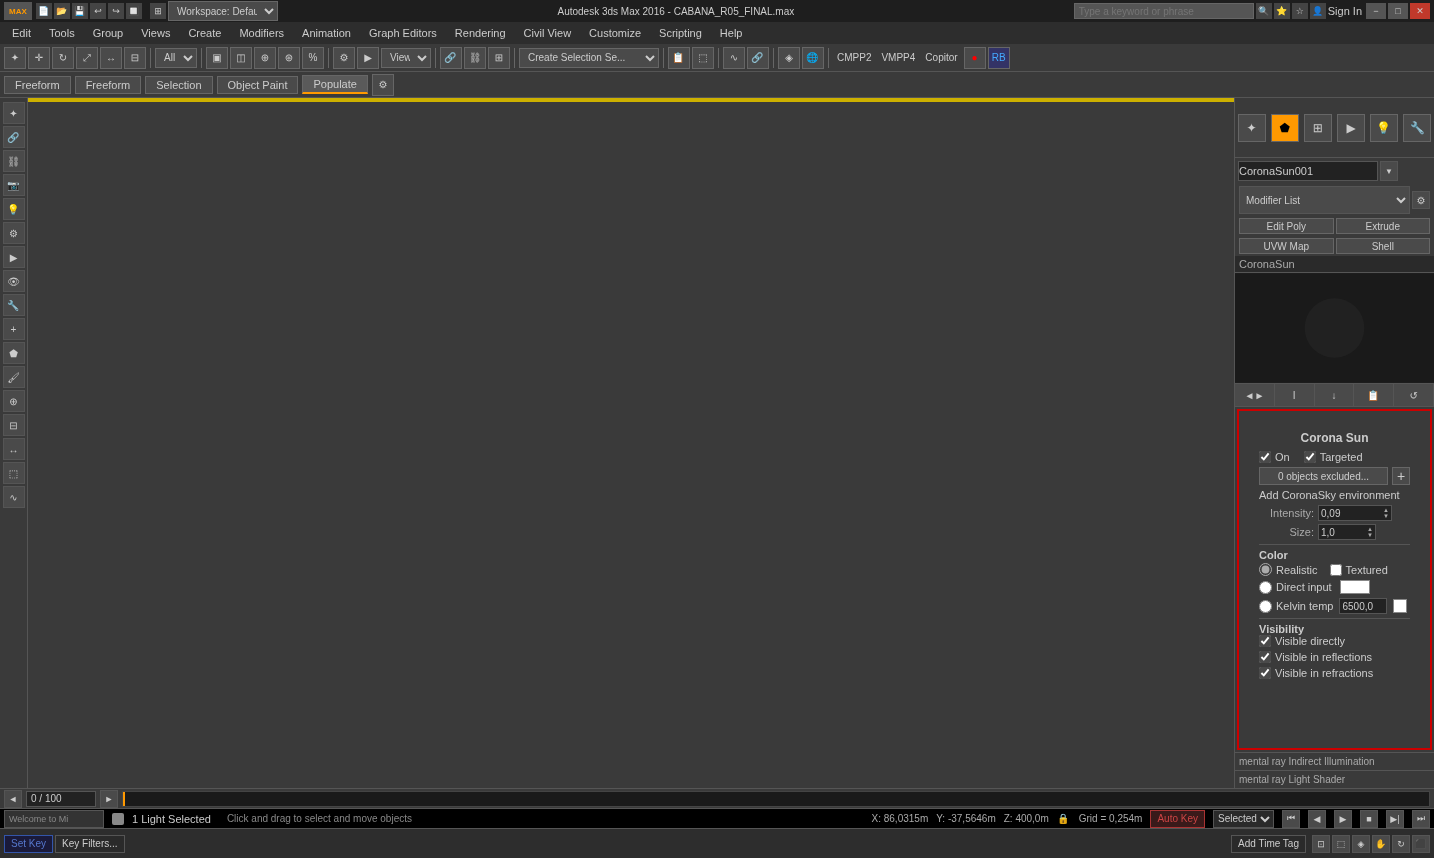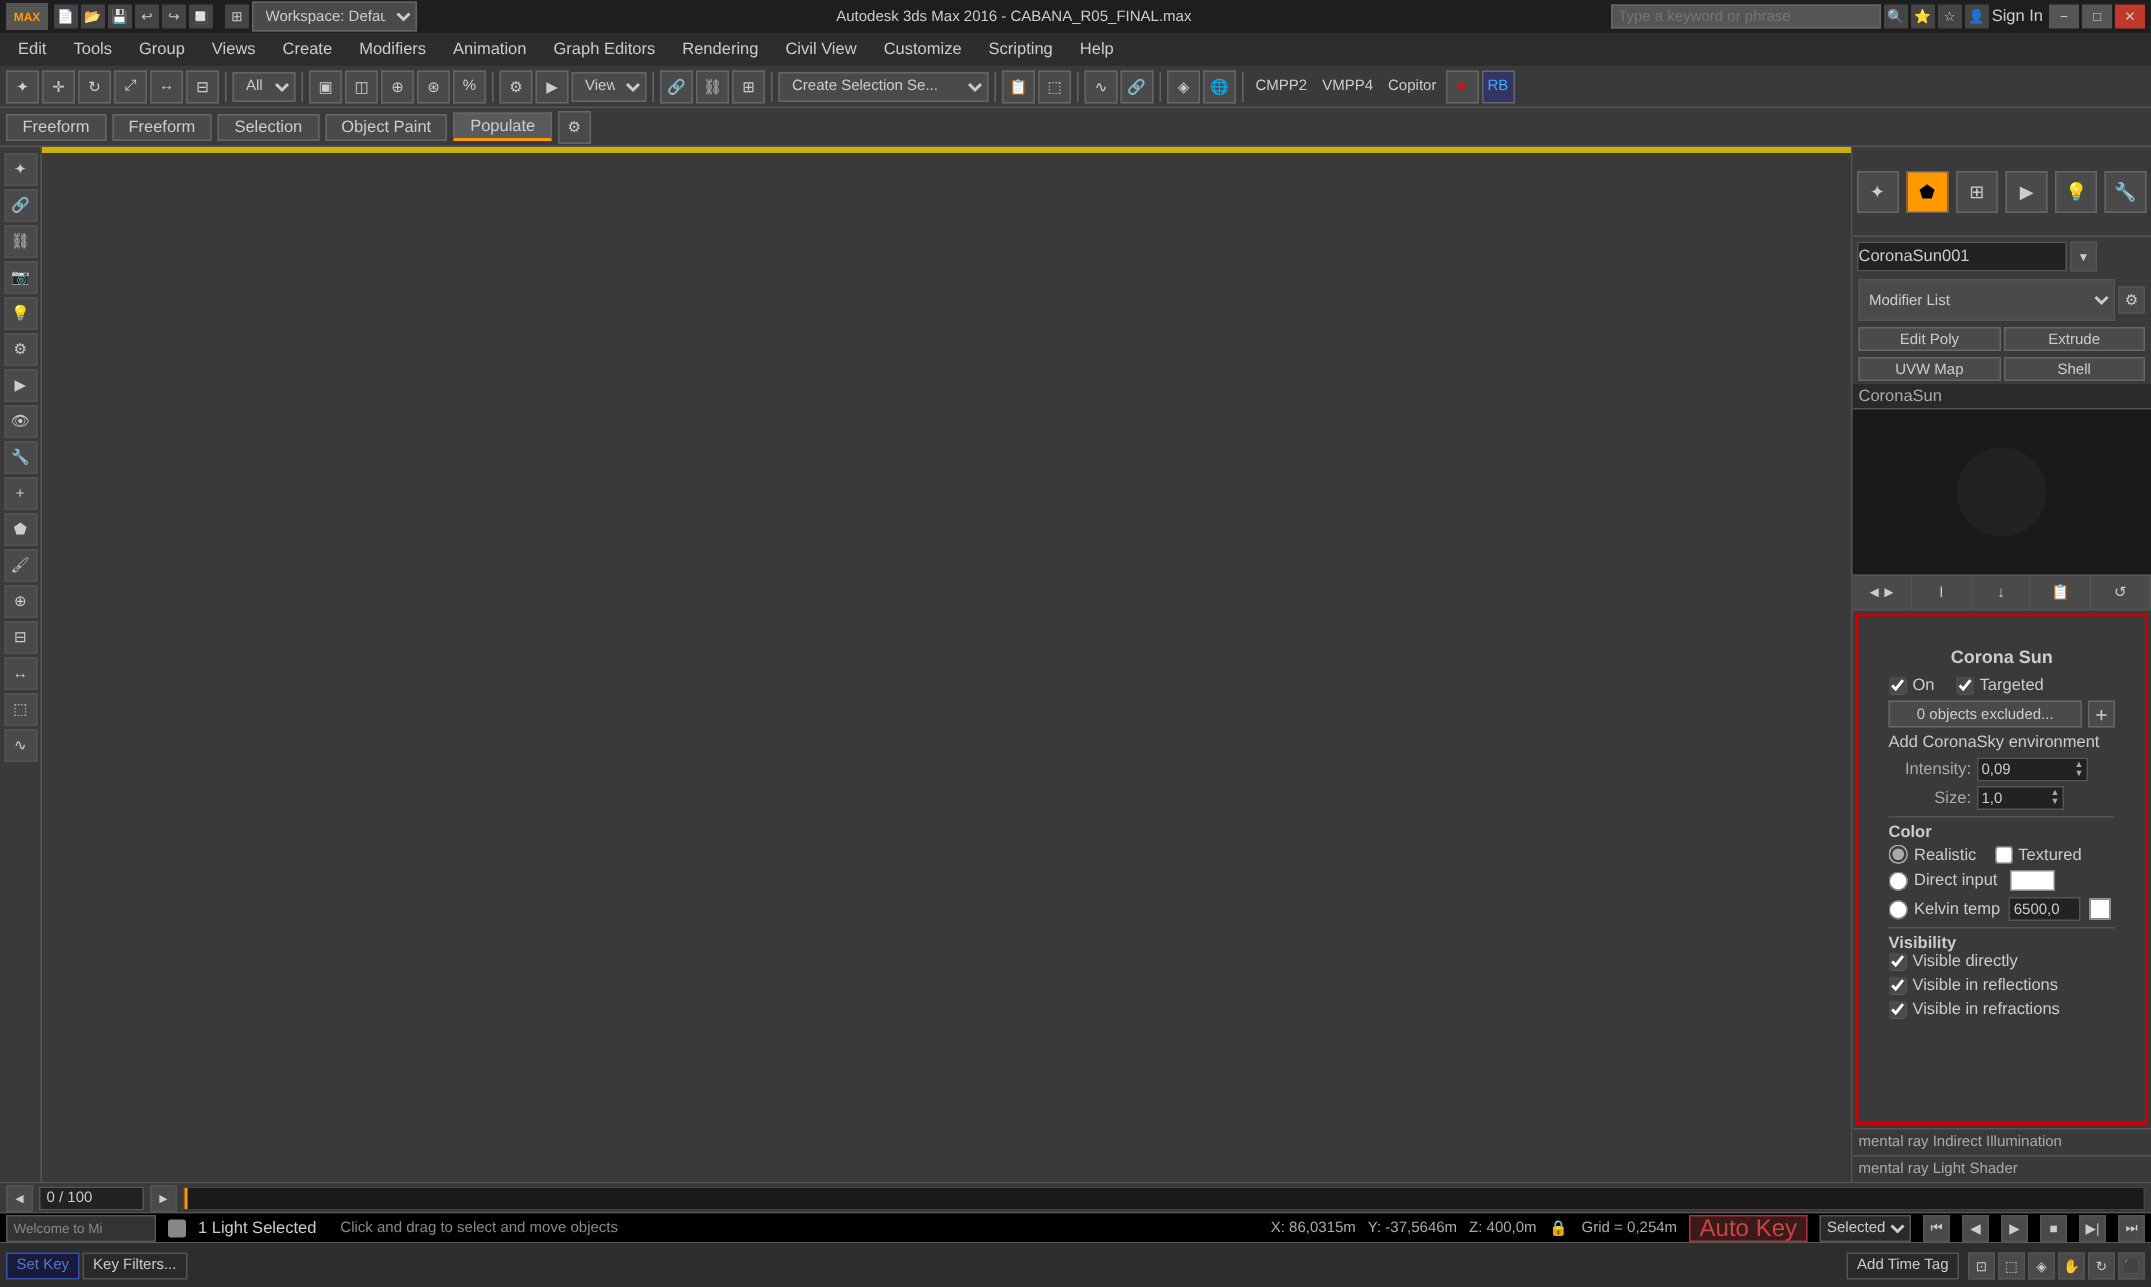--- a/index.html
+++ b/index.html
@@ -747,21 +747,21 @@
       <div style="flex:1;"></div>
 
       <span style="font-size:10px; color:#aaa;">X: 86,0315m</span>
       <span style="font-size:10px; color:#aaa;">Y: -37,5646m</span>
       <span style="font-size:10px; color:#aaa;">Z: 400,0m</span>
 
       <div style="width:14px; height:14px; display:flex; align-items:center; justify-content:center; font-size:10px;">🔒</div>
 
       <span style="font-size:10px; color:#aaa;">Grid = 0,254m</span>
 
-      <button style="height:18px; background:#3a1a1a; border:1px solid #aa3333; color:#cc4444; font-size:16px; padding:0 6px; cursor:pointer;text-align:right;">Auto Key</button>
+      <button style="height:18px; background:#3a1a1a; border:1px solid #aa3333; color:#cc4444; font-size:10px; padding:0 6px; cursor:pointer;text-align:right;">Auto Key</button>
 
       <select style="height:18px; background:#2a2a2a; border:1px solid #555; color:#ccc; font-size:10px;">
         <option>Selected</option>
       </select>
 
       <div class="timeline-btn">⏮</div>
       <div class="timeline-btn">◀</div>
       <div class="timeline-btn">▶</div>
       <div class="timeline-btn">■</div>
       <div class="timeline-btn">▶|</div>

